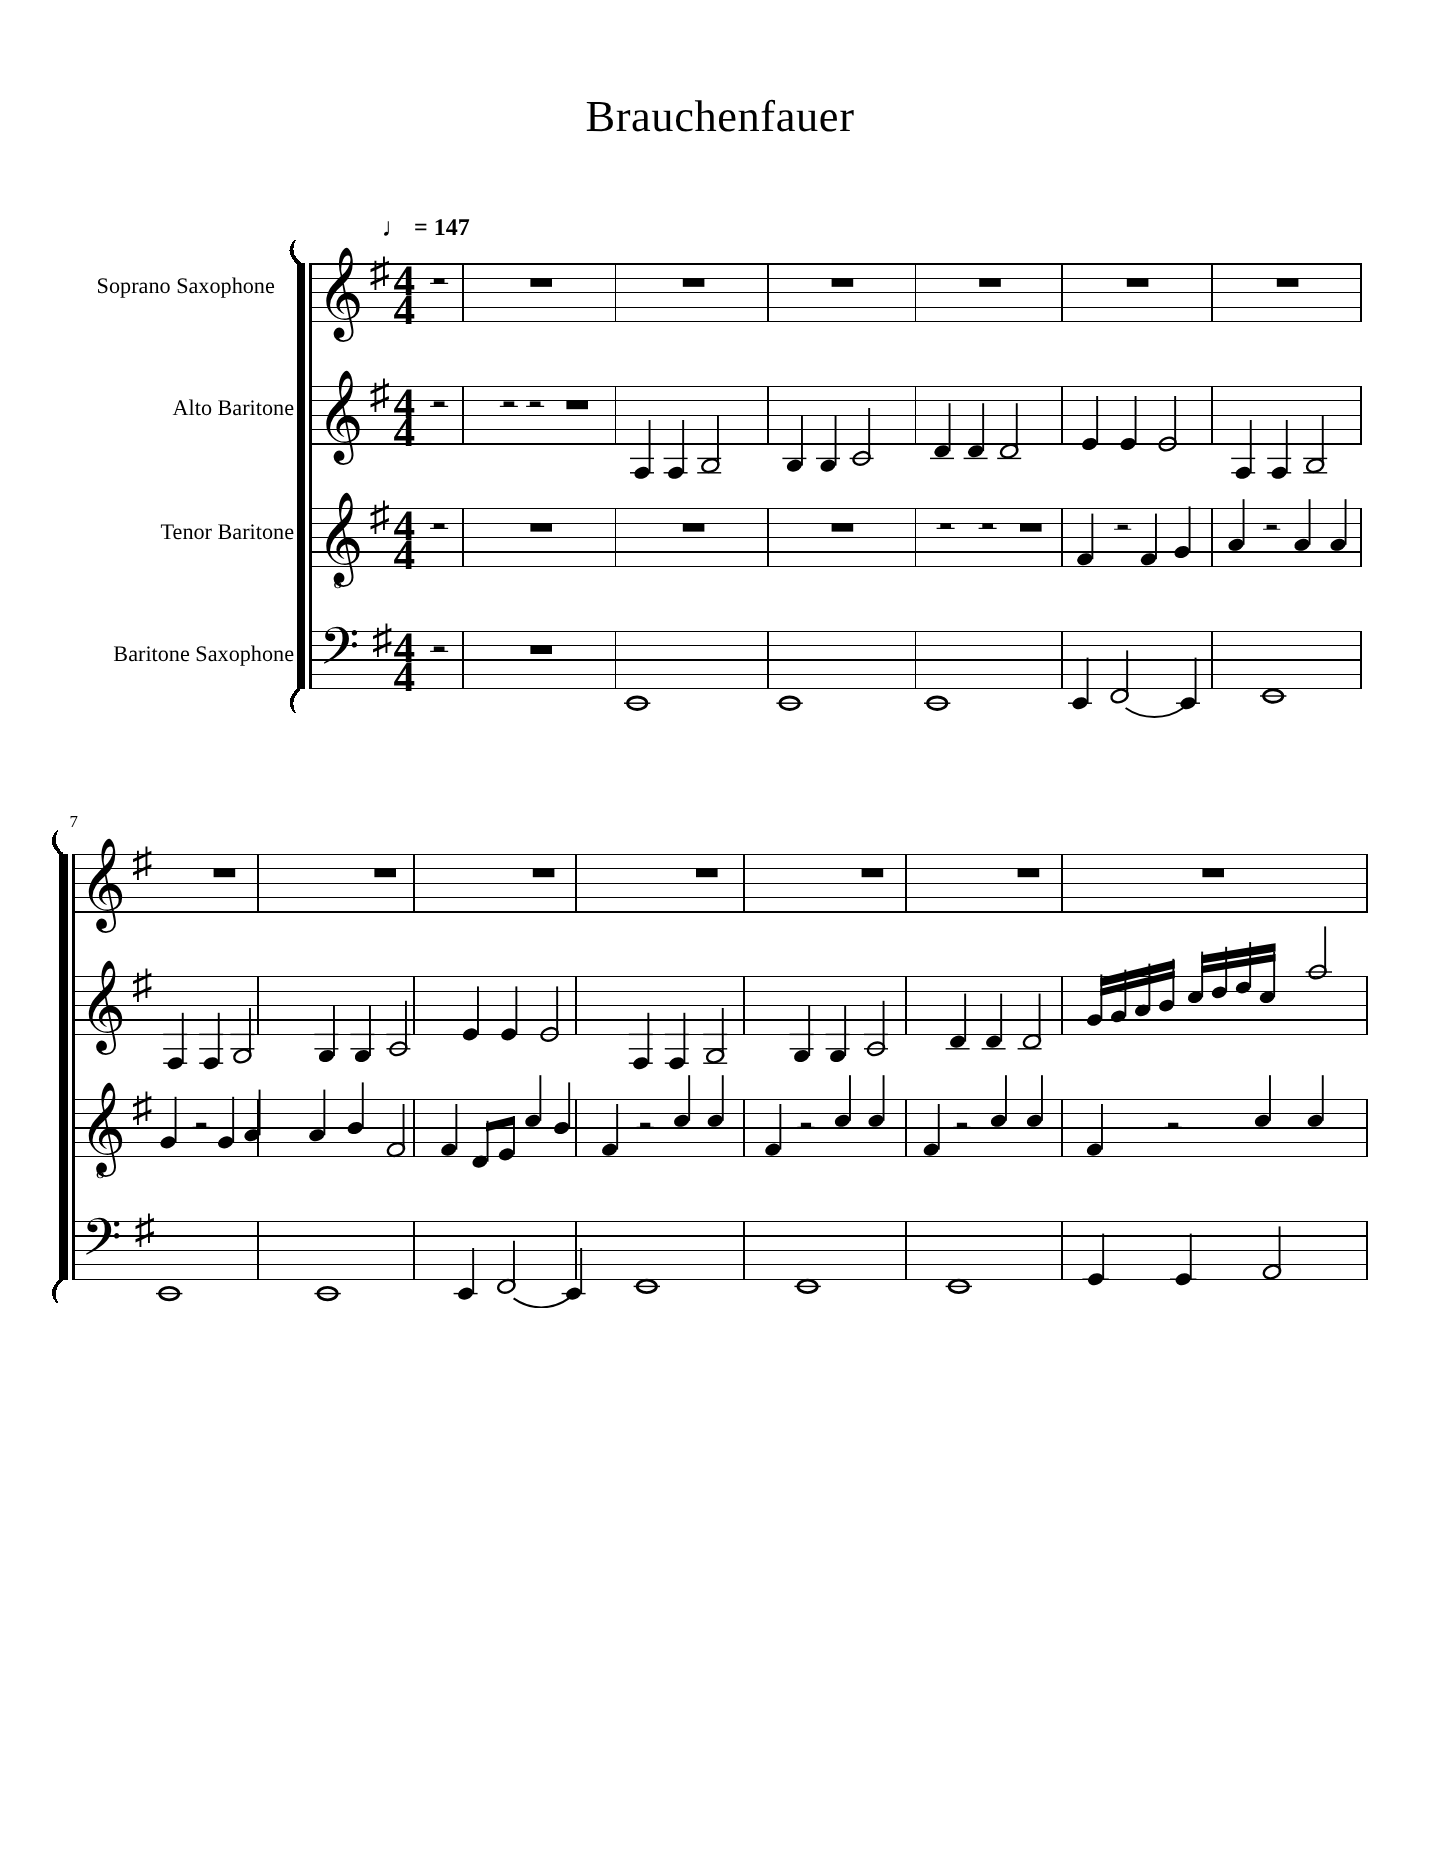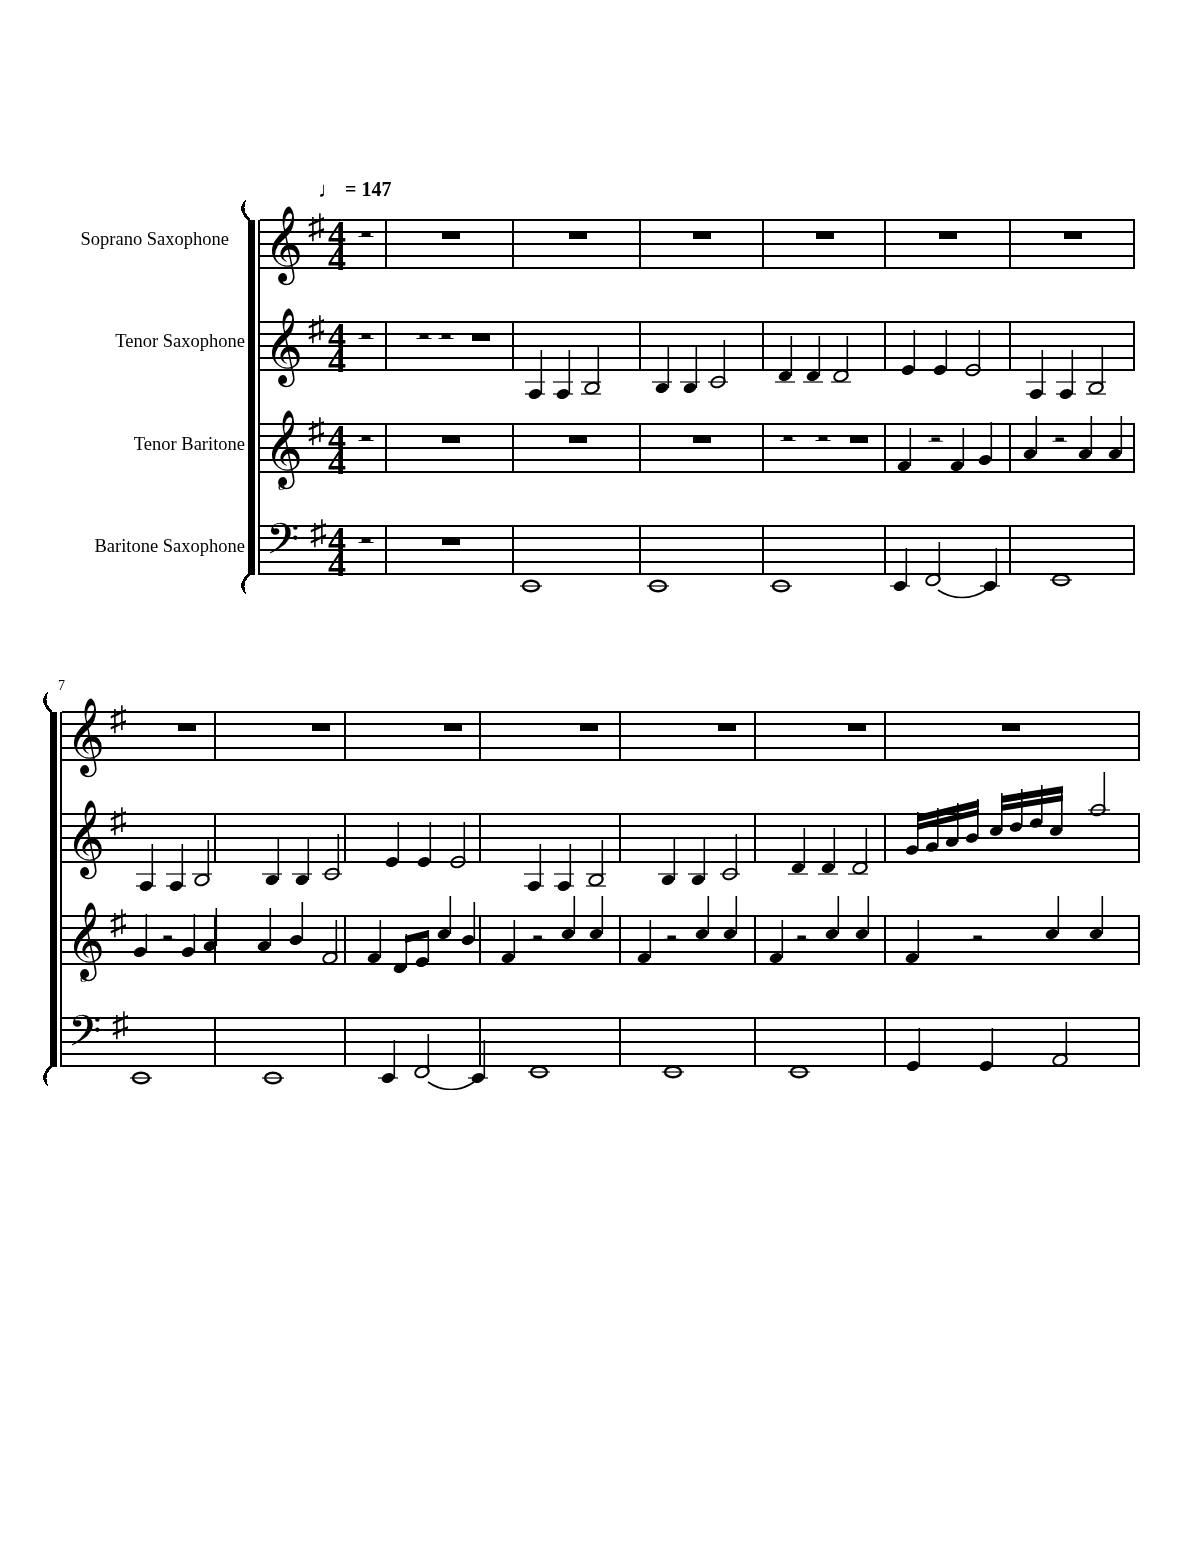--- a/index.html
+++ b/index.html
@@ -63,28 +63,29 @@
   
   .system {
     position: absolute;
   }
 </style>
 </head>
 <body>
 
 <div class="sheet">
 
+  <div id="score-title">Brauchenfauer</div>
 
   <div class="tempo-mark">
     <span class="q-note">♩</span>
     <span>= 147</span>
   </div>
 
   <div class="inst-label" style="left:4px; top:229px; width:225px;">Soprano Saxophone</div>
-  <div class="inst-label" style="left:20px; top:331px; width:225px;">Tenor Saxophone</div>
+  <div class="inst-label" style="left:20px; top:331px; width:225px;">Alto Baritone</div>
   <div class="inst-label" style="left:20px; top:434px; width:225px;">Tenor Baritone</div>
   <div class="inst-label" style="left:20px; top:536px; width:225px;text-align:right;">Baritone Saxophone</div>
 
   <div class="measure-number" style="left:58px; top:678px;">7</div>
 
   <svg class="system" style="left:240px; top:190px;" width="910" height="420" viewBox="0 0 910 420" xmlns="http://www.w3.org/2000/svg">
     <g stroke="#000" fill="#000" shape-rendering="crispEdges">
 
       <g stroke-width="1.1">
         <line x1="20" y1="30" x2="895" y2="30"></line>

